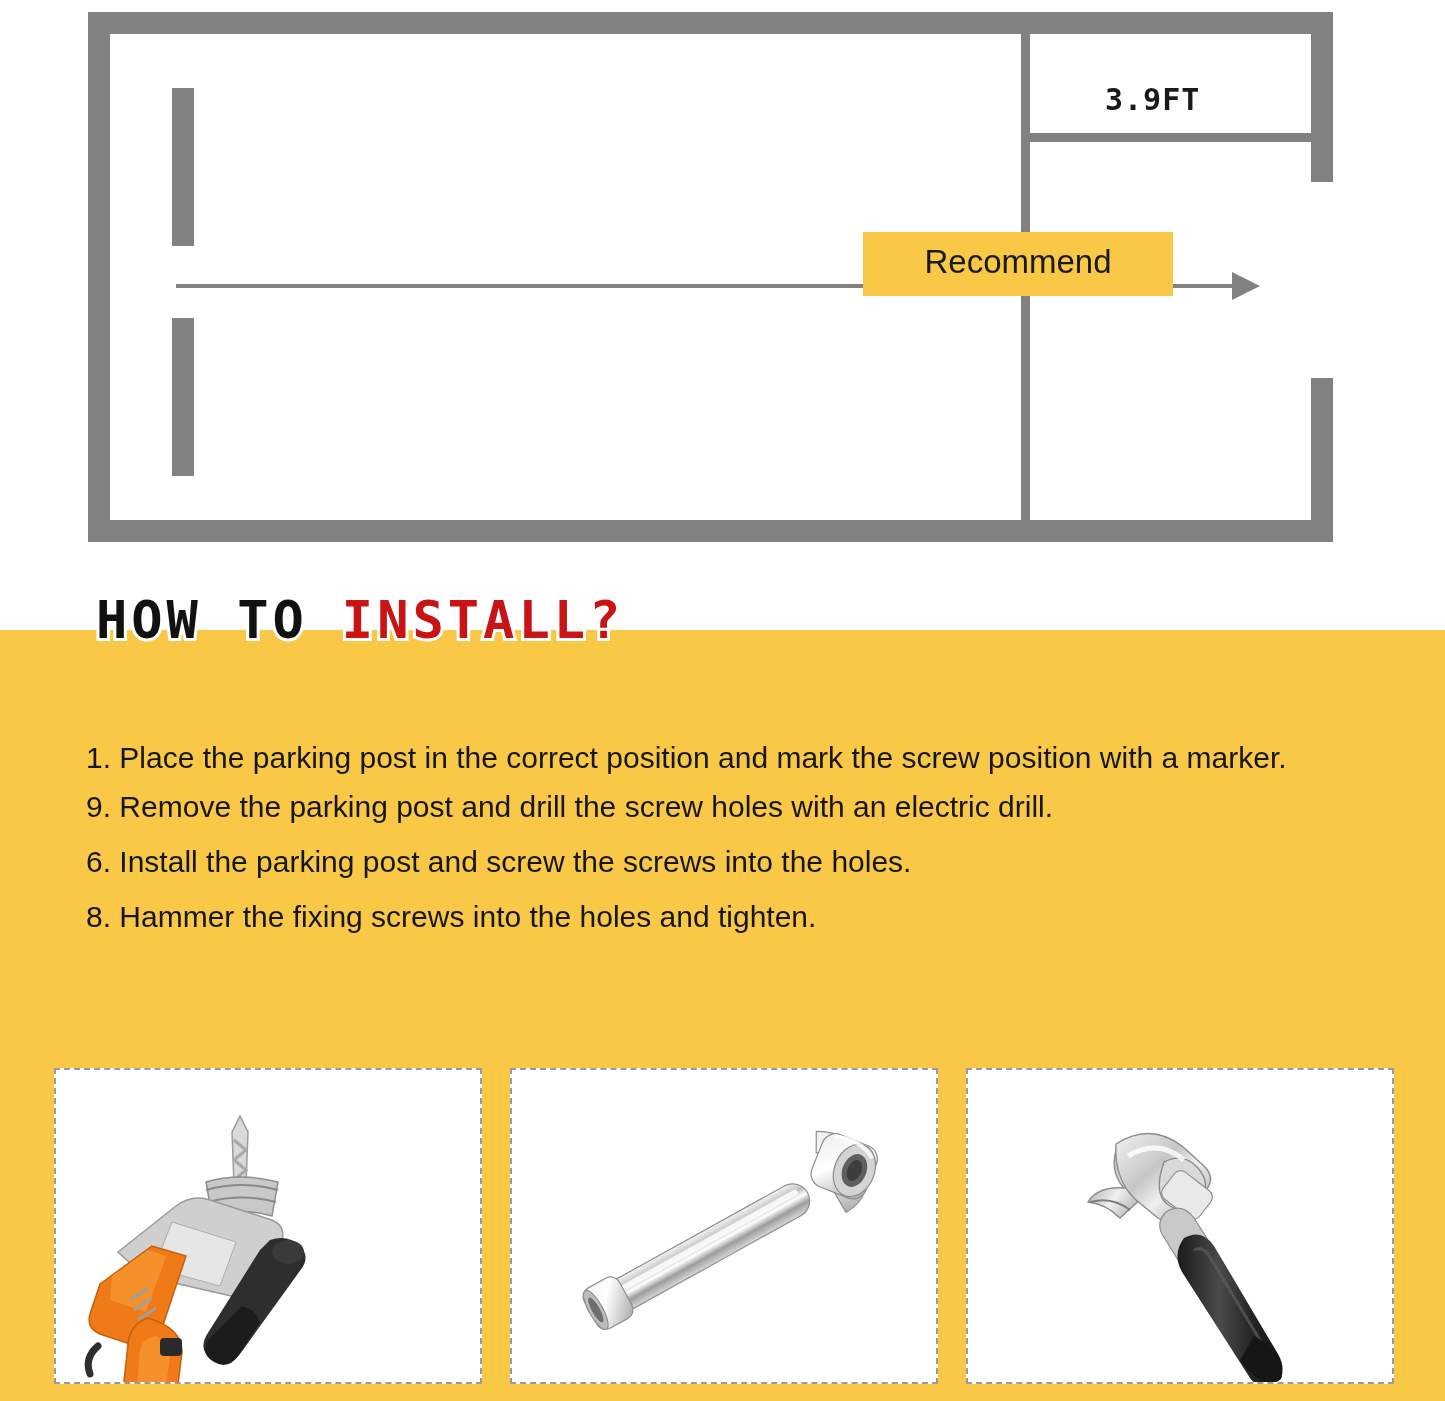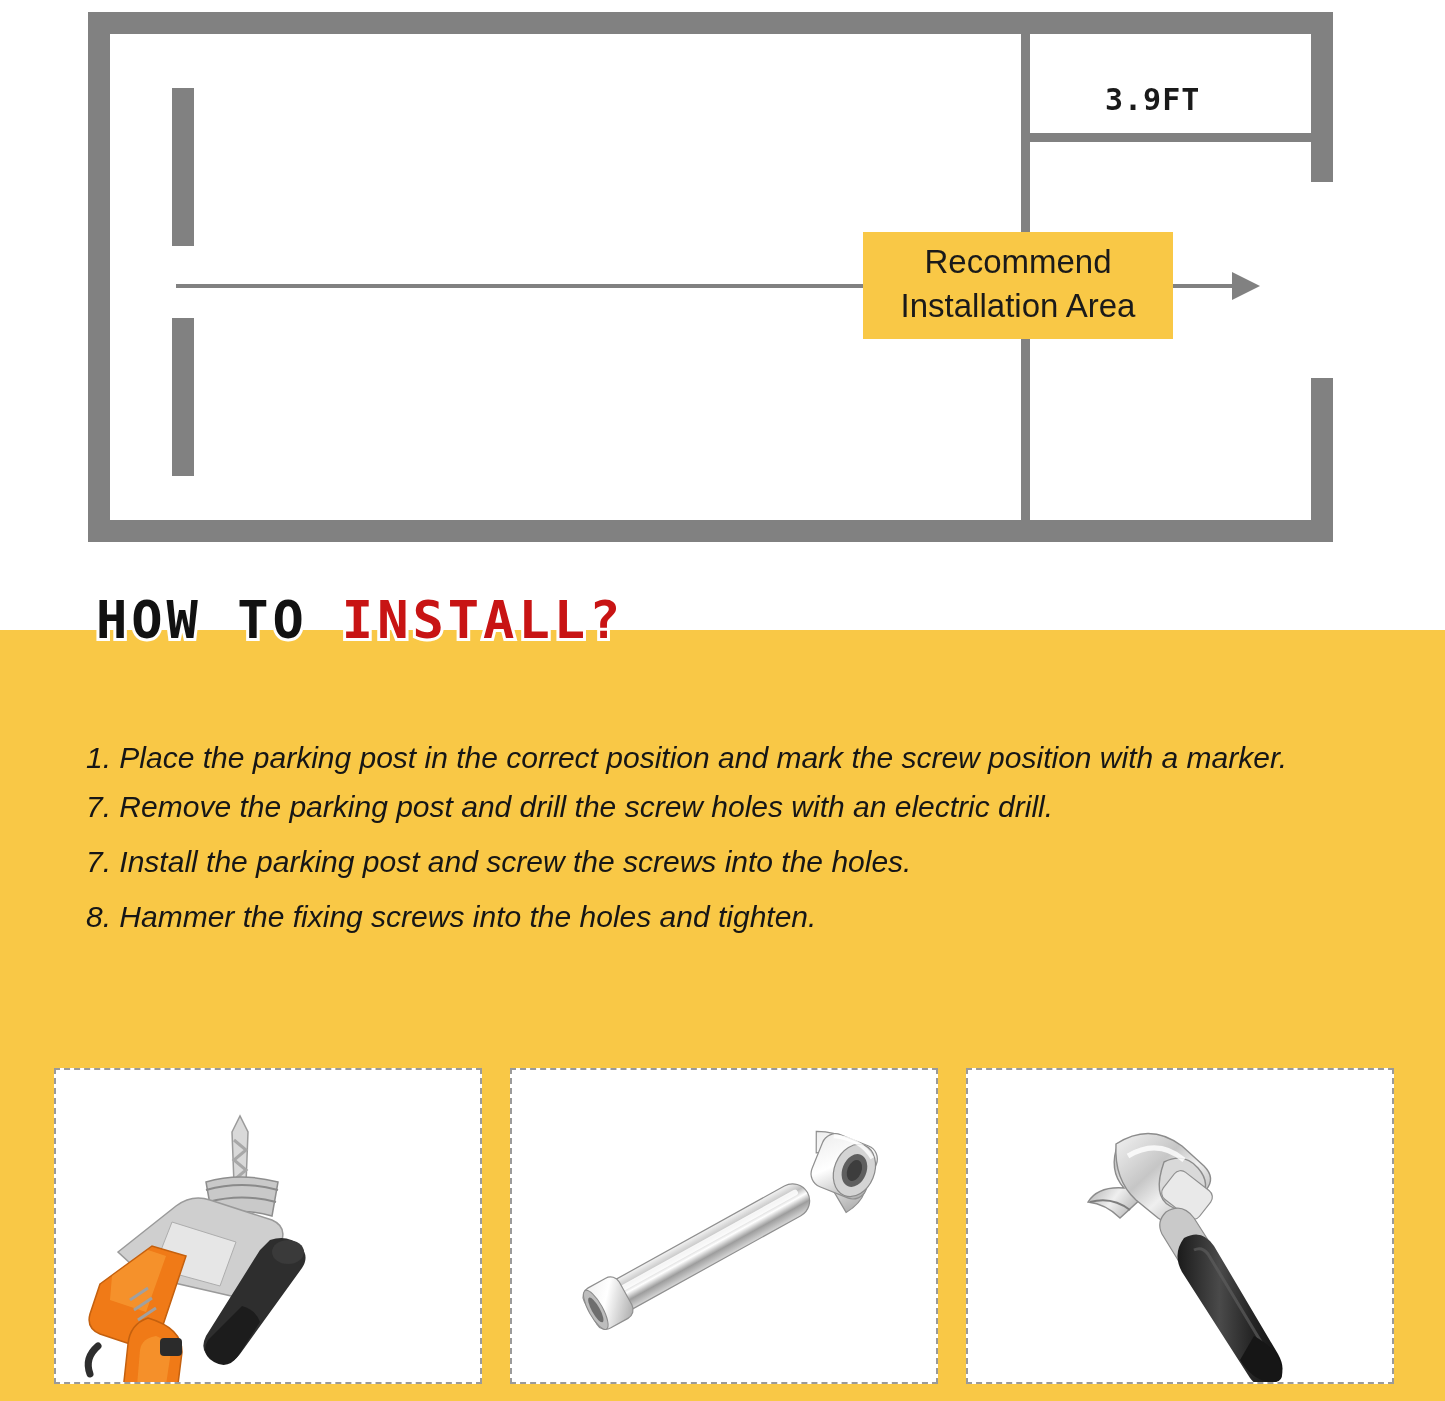--- a/index.html
+++ b/index.html
@@ -119,21 +119,21 @@
   
   .steps {
     position: absolute;
     left: 86px;
     top: 738px;
     width: 1280px;
     color: #161616;
     font-size: 30px;
     line-height: 1.30;
   }
-  .step { margin-bottom: 16px; font-style: italic; }
+  .step { margin-bottom: 16px; }
   .step:first-child { margin-bottom: 10px; }
 
   
   .tools {
     position: absolute;
     left: 54px;
     top: 1068px;
     width: 1340px;
     display: flex;
     justify-content: space-between;
@@ -167,34 +167,33 @@
   <div class="wall stall-a"></div>
   <div class="wall stall-b"></div>
 
   <div class="arrow-line"></div>
   <div class="arrow-head"></div>
 
   <div class="dim-label">3.9FT</div>
 
   <div class="callout">
     <div>Recommend</div>
-    <div>Installation Area</div>
   </div>
 </div>
 
 <div class="yellow-panel"></div>
 
 <div class="title">
   <span class="black">HOW TO</span><span class="red">INSTALL?</span>
 </div>
 
 <div class="steps">
   <div class="step">1. Place the parking post in the correct position and mark the screw position with a marker.</div>
-  <div class="step">7. Remove the parking post and drill the screw holes with an electric drill.</div>
-  <div class="step">7. Install the parking post and screw the screws into the holes.</div>
+  <div class="step">9. Remove the parking post and drill the screw holes with an electric drill.</div>
+  <div class="step">6. Install the parking post and screw the screws into the holes.</div>
   <div class="step">8. Hammer the fixing screws into the holes and tighten.</div>
 </div>
 
 <div class="tools">
 
   <div class="tool-card">
     <svg class="tool-svg" viewBox="0 0 424 312">
 
       <path d="M176 62 l8 -16 l8 16 l-2 52 l-12 0 z" fill="#d9d9d9" stroke="#9b9b9b" stroke-width="1.5"></path>
       <path d="M178 70 l12 10 l-12 10 l12 10 l-12 10 l12 10" fill="none" stroke="#a8a8a8" stroke-width="3"></path>

